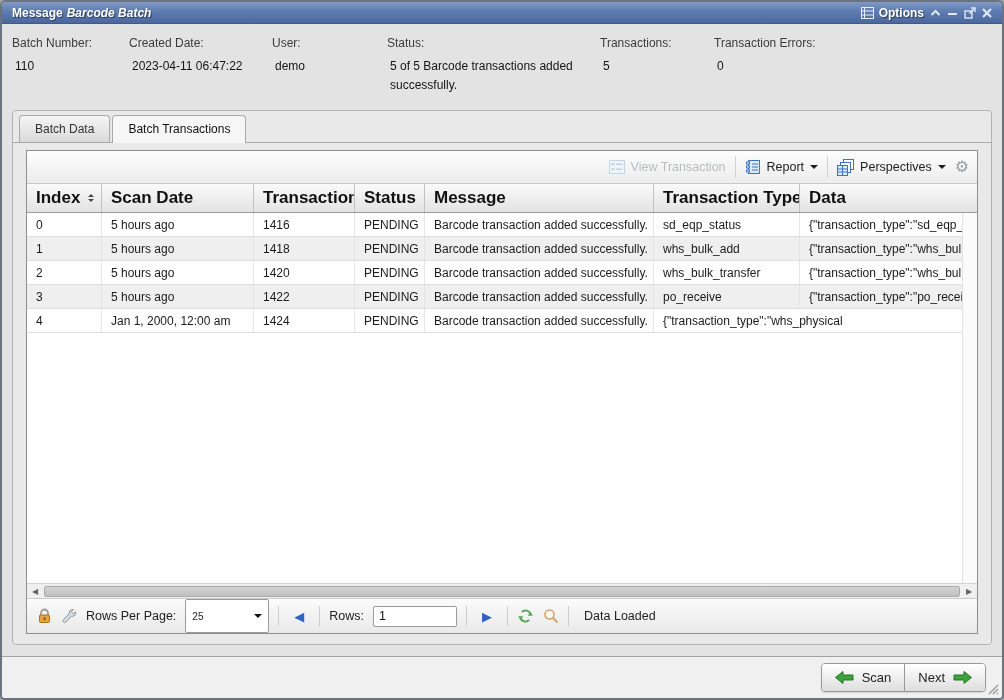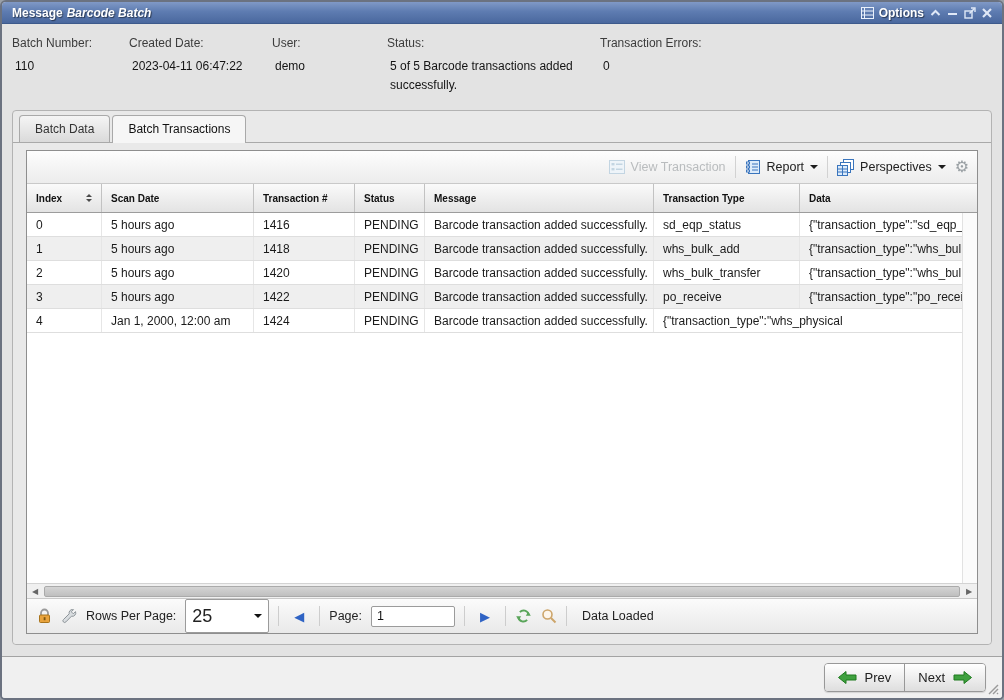--- a/index.html
+++ b/index.html
@@ -86,21 +86,21 @@
   .tbtn.disabled { color:#b9bcbe; cursor:default; }
   .tsep { width:1px; height:22px; background:#d2d2d2; }
   .caret { width:0; height:0; border:4px solid transparent; border-top-color:#1d1d1d; margin-top:4px; }
   .gear { color:#9aa0a4; font-size:16px; line-height:1; cursor:pointer; }
 
   
   .thead {
     flex:0 0 29px; display:flex;
     background:linear-gradient(#fafafa,#e3e3e3);
     border-bottom:1px solid #9c9c9c;
-    font-size:10px; font-weight:bold; color:#111;
+    font-size:17px; font-weight:bold; color:#111;
   }
   .hcell { display:flex; align-items:center; padding:0 9px;
            border-right:1px solid #c2c2c2; white-space:nowrap; overflow:hidden; cursor:pointer; }
   .hcell .sorter { margin-left:auto; display:flex; flex-direction:column; gap:2px; padding-left:8px; }
   .sorter i { display:block; width:0; height:0; border:3.5px solid transparent; }
   .sorter i.up  { border-bottom-color:#4a4a4a; border-top-width:0; }
   .sorter i.dn  { border-top-color:#4a4a4a; border-bottom-width:0; }
 
   .col-0{ width:75px; } .col-1{ width:152px; } .col-2{ width:101px; }
   .col-3{ width:70px; } .col-4{ width:229px; } .col-5{ width:146px; }
@@ -127,21 +127,21 @@
   .grid-footer {
     flex:0 0 31px;
     display:flex; align-items:center; gap:9px; padding:0 10px;
     background:linear-gradient(#fbfbfb,#e9e9e9);
     border-top:1px solid #c9c9c9;
     font-size:12.5px; color:#222;
   }
   .rpp-select { display:flex; align-items:center; justify-content:space-between;
                 width:84px; height:21px; padding:16px 6px;
                 background:#fff; border:1px solid #9b9b9b; border-radius:2px;
-                font-size:18px; cursor:pointer; }
+                font-size:10px; cursor:pointer; }
   .chev { width:0; height:0; border:4px solid transparent; border-top-color:#111; margin-top:4px; }
   .fsep { width:1px; height:20px; background:#cdcdcd; }
   .pg-arrow { color:#2f63c4; font-size:13px; cursor:pointer; padding:0 6px; user-select:none; }
   .page-input { width:84px; height:21px; border:1px solid #9b9b9b; border-radius:2px;
                 background:#fff; font-family:inherit; font-size:12.5px; padding:0 5px; color:#111; }
   .status-text { padding:0 6px; color:#1d1d1d; }
 
   
   .spacer { flex:1; }
   .window-footer {
@@ -212,20 +212,24 @@
       <span class="hlabel">Created Date:</span>
       <span class="hvalue">2023-04-11 06:47:22</span>
     </div>
       <div class="hfield">
       <span class="hlabel">User:</span>
       <span class="hvalue">demo</span>
     </div>
       <div class="hfield">
       <span class="hlabel">Status:</span>
       <span class="hvalue">5 of 5 Barcode transactions added successfully.</span>
+    </div>
+      <div class="hfield">
+      <span class="hlabel">Transactions:</span>
+      <span class="hvalue">5</span>
     </div>
       <div class="hfield">
       <span class="hlabel">Transaction Errors:</span>
       <span class="hvalue">0</span>
     </div>
     </div>
 
   <div class="tabpanel">
     <div class="tabs">
         <div class="tab">Batch Data</div>
@@ -370,21 +374,21 @@
             <path d="M11.5 1.5 a3.4 3.4 0 0 0-3.3 4.3 L2.5 11.5 a1.7 1.7 0 1 0 2.4 2.4 L10.5 8.2 a3.4 3.4 0 0 0 4-4.6 l-2.2 2.2-2-2 2.2-2.2 z" fill="#d9dde0" stroke="#8d9499" stroke-width="1"></path>
           </svg>
           <span>Rows Per Page:</span>
           <span class="rpp-select">
             <span>25</span>
             <span class="chev"></span>
           </span>
           <span class="fsep"></span>
           <span class="pg-arrow">◀</span>
           <span class="fsep"></span>
-          <span>Page:</span>
+          <span>Rows:</span>
           <input class="page-input" value="1" style="">
           <span class="fsep"></span>
           <span class="pg-arrow">▶</span>
           <span class="fsep"></span>
           <svg width="17" height="16" viewBox="0 0 17 16">
             <path d="M3.5 9.5 a5 5 0 0 0 8.6 2.4" fill="none" stroke="#5aa55a" stroke-width="2"></path>
             <polygon points="1.2,8.2 6.2,8.2 3.6,12.2" fill="#5aa55a"></polygon>
             <path d="M13.5 6.5 a5 5 0 0 0-8.6-2.4" fill="none" stroke="#5aa55a" stroke-width="2"></path>
             <polygon points="15.8,7.8 10.8,7.8 13.4,3.8" fill="#5aa55a"></polygon>
           </svg>
@@ -401,21 +405,21 @@
   </div>
 
   <div class="spacer"></div>
 
   <div class="window-footer">
     <div class="btn-group">
       <div class="fbtn">
         <svg width="19" height="13" viewBox="0 0 19 13">
           <polygon points="8,0.5 8,4 18,4 18,9 8,9 8,12.5 0.5,6.5" fill="#3fa13f" stroke="#1f7a1f"></polygon>
         </svg>
-        <span>Prev</span>
+        <span>Scan</span>
       </div>
       <div class="fbtn">
         <span>Next</span>
         <svg width="19" height="13" viewBox="0 0 19 13">
           <polygon points="11,0.5 11,4 1,4 1,9 11,9 11,12.5 18.5,6.5" fill="#3fa13f" stroke="#1f7a1f"></polygon>
         </svg>
       </div>
     </div>
     <svg class="grip" width="12" height="12" viewBox="0 0 12 12">
       <line x1="2" y1="11" x2="11" y2="2" stroke="#9a9a9a" stroke-width="1.4"></line>

